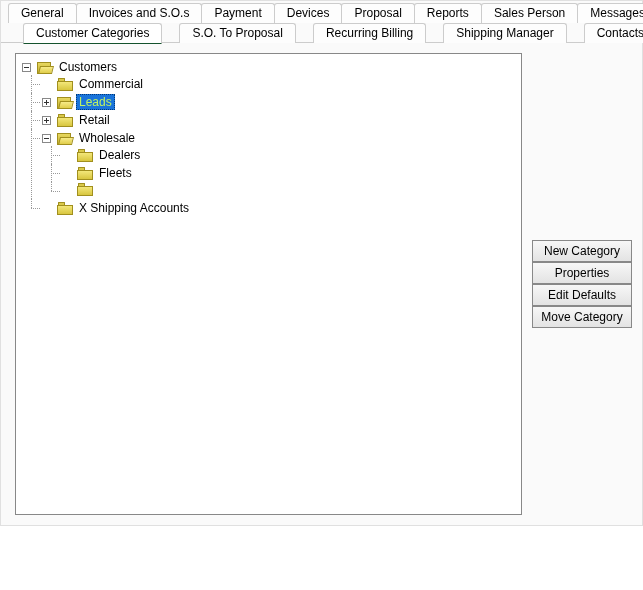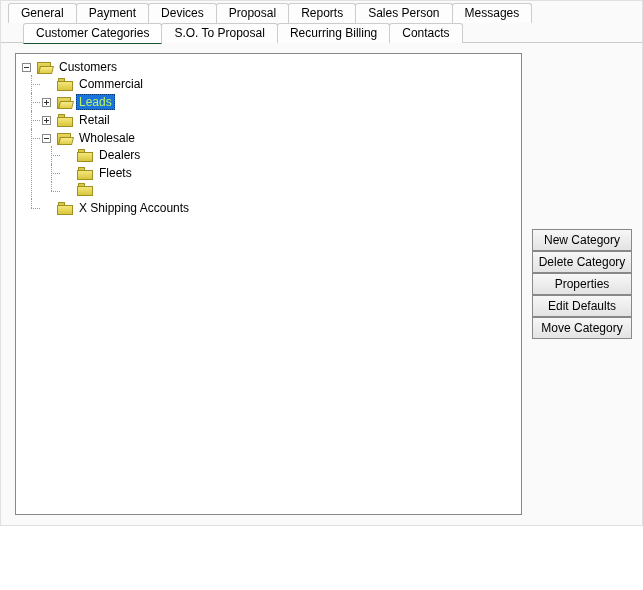--- a/index.html
+++ b/index.html
@@ -50,20 +50,21 @@
   .tab-row.top-row {
     padding-left: 8px;
     border-bottom: none;
     margin-top: 2px;
   }
   .tab-row.bottom-row {
     padding-left: 22px;
     border-bottom: 1px solid #ccc;
   }
   .tab-row.bottom-row .tab {
+    margin-left: 18px;
   }
   .tab-row.bottom-row .tab:first-child {
     margin-left: 0;
   }
   .tab-row.top-row .tab {
     margin-right: 0px;
     margin-left: -1px;
   }
   
   .content {
@@ -221,32 +222,34 @@
   .tree > ul > li::before,
   .tree > ul > li::after { display:none; }
 </style>
 </head>
 <body>
 
 <div class="window">
 
   <div class="tab-row top-row">
     <div class="tab">General</div>
+    <div class="tab">Invoices and S.O.s</div>
     <div class="tab">Payment</div>
     <div class="tab">Devices</div>
     <div class="tab">Proposal</div>
     <div class="tab">Reports</div>
     <div class="tab">Sales Person</div>
     <div class="tab">Messages</div>
   </div>
 
   <div class="tab-row bottom-row">
     <div class="tab active">Customer Categories</div>
     <div class="tab">S.O. To Proposal</div>
     <div class="tab">Recurring Billing</div>
+    <div class="tab">Shipping Manager</div>
     <div class="tab">Contacts</div>
   </div>
 
   <div class="content">
 
     <div class="tree-panel">
       <div class="tree">
         <ul>
           <li>
             <span class="node">
@@ -313,20 +316,19 @@
                 </span>
               </li>
             </ul>
           </li>
         </ul>
       </div>
     </div>
 
     <div class="button-col">
       <div class="btn">New Category</div>
-      <div class="btn">Delete Category</div>
       <div class="btn">Properties</div>
       <div class="btn">Edit Defaults</div>
       <div class="btn">Move Category</div>
     </div>
 
   </div>
 </div>
 
 </body></html>

